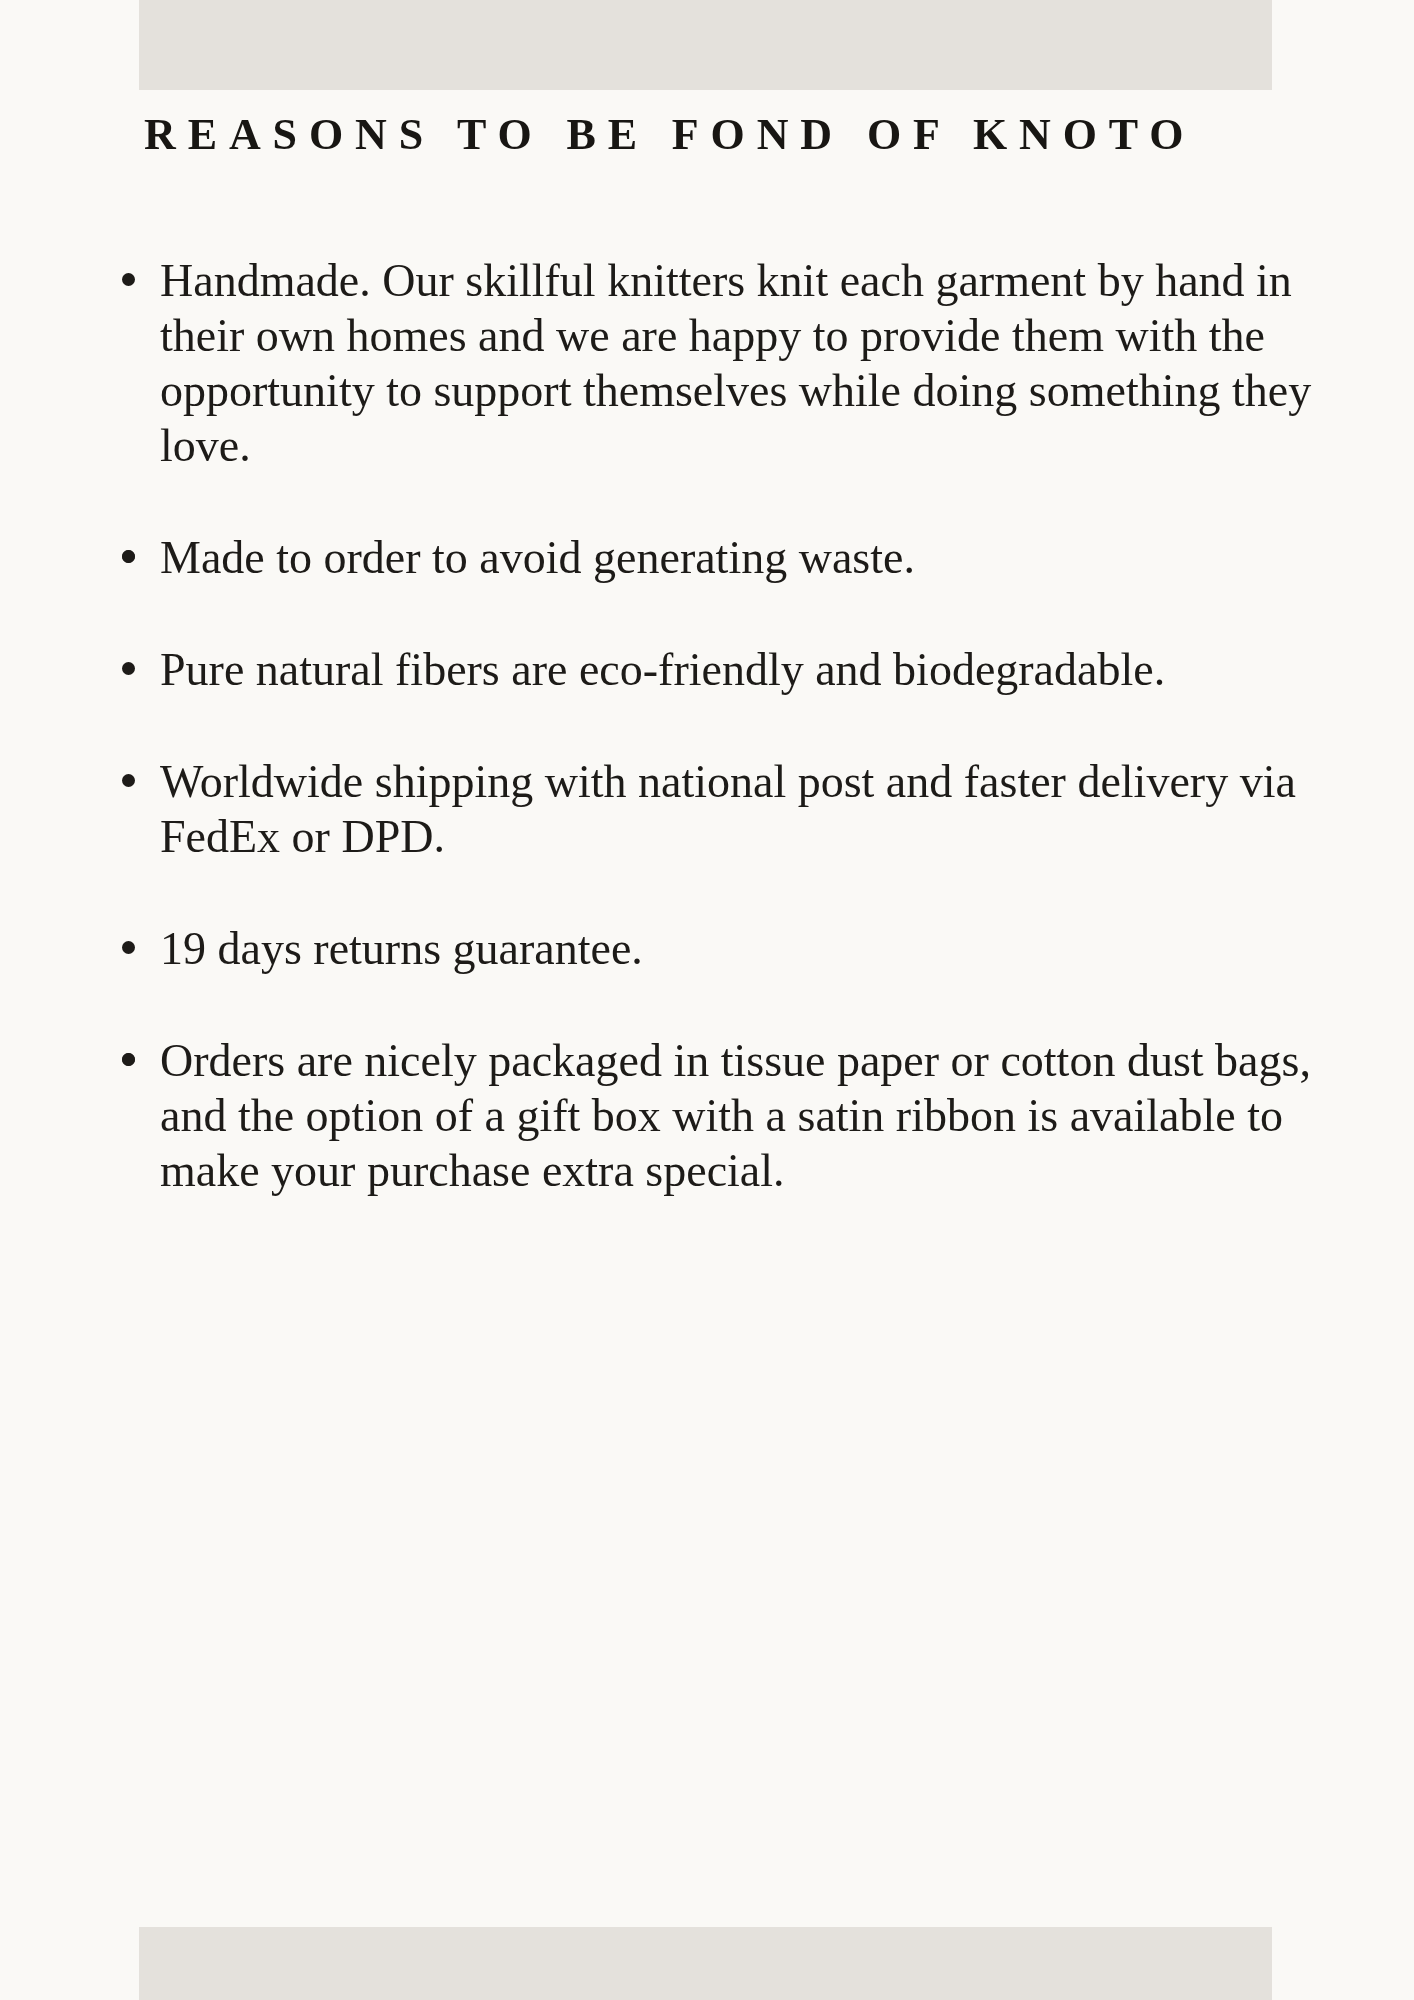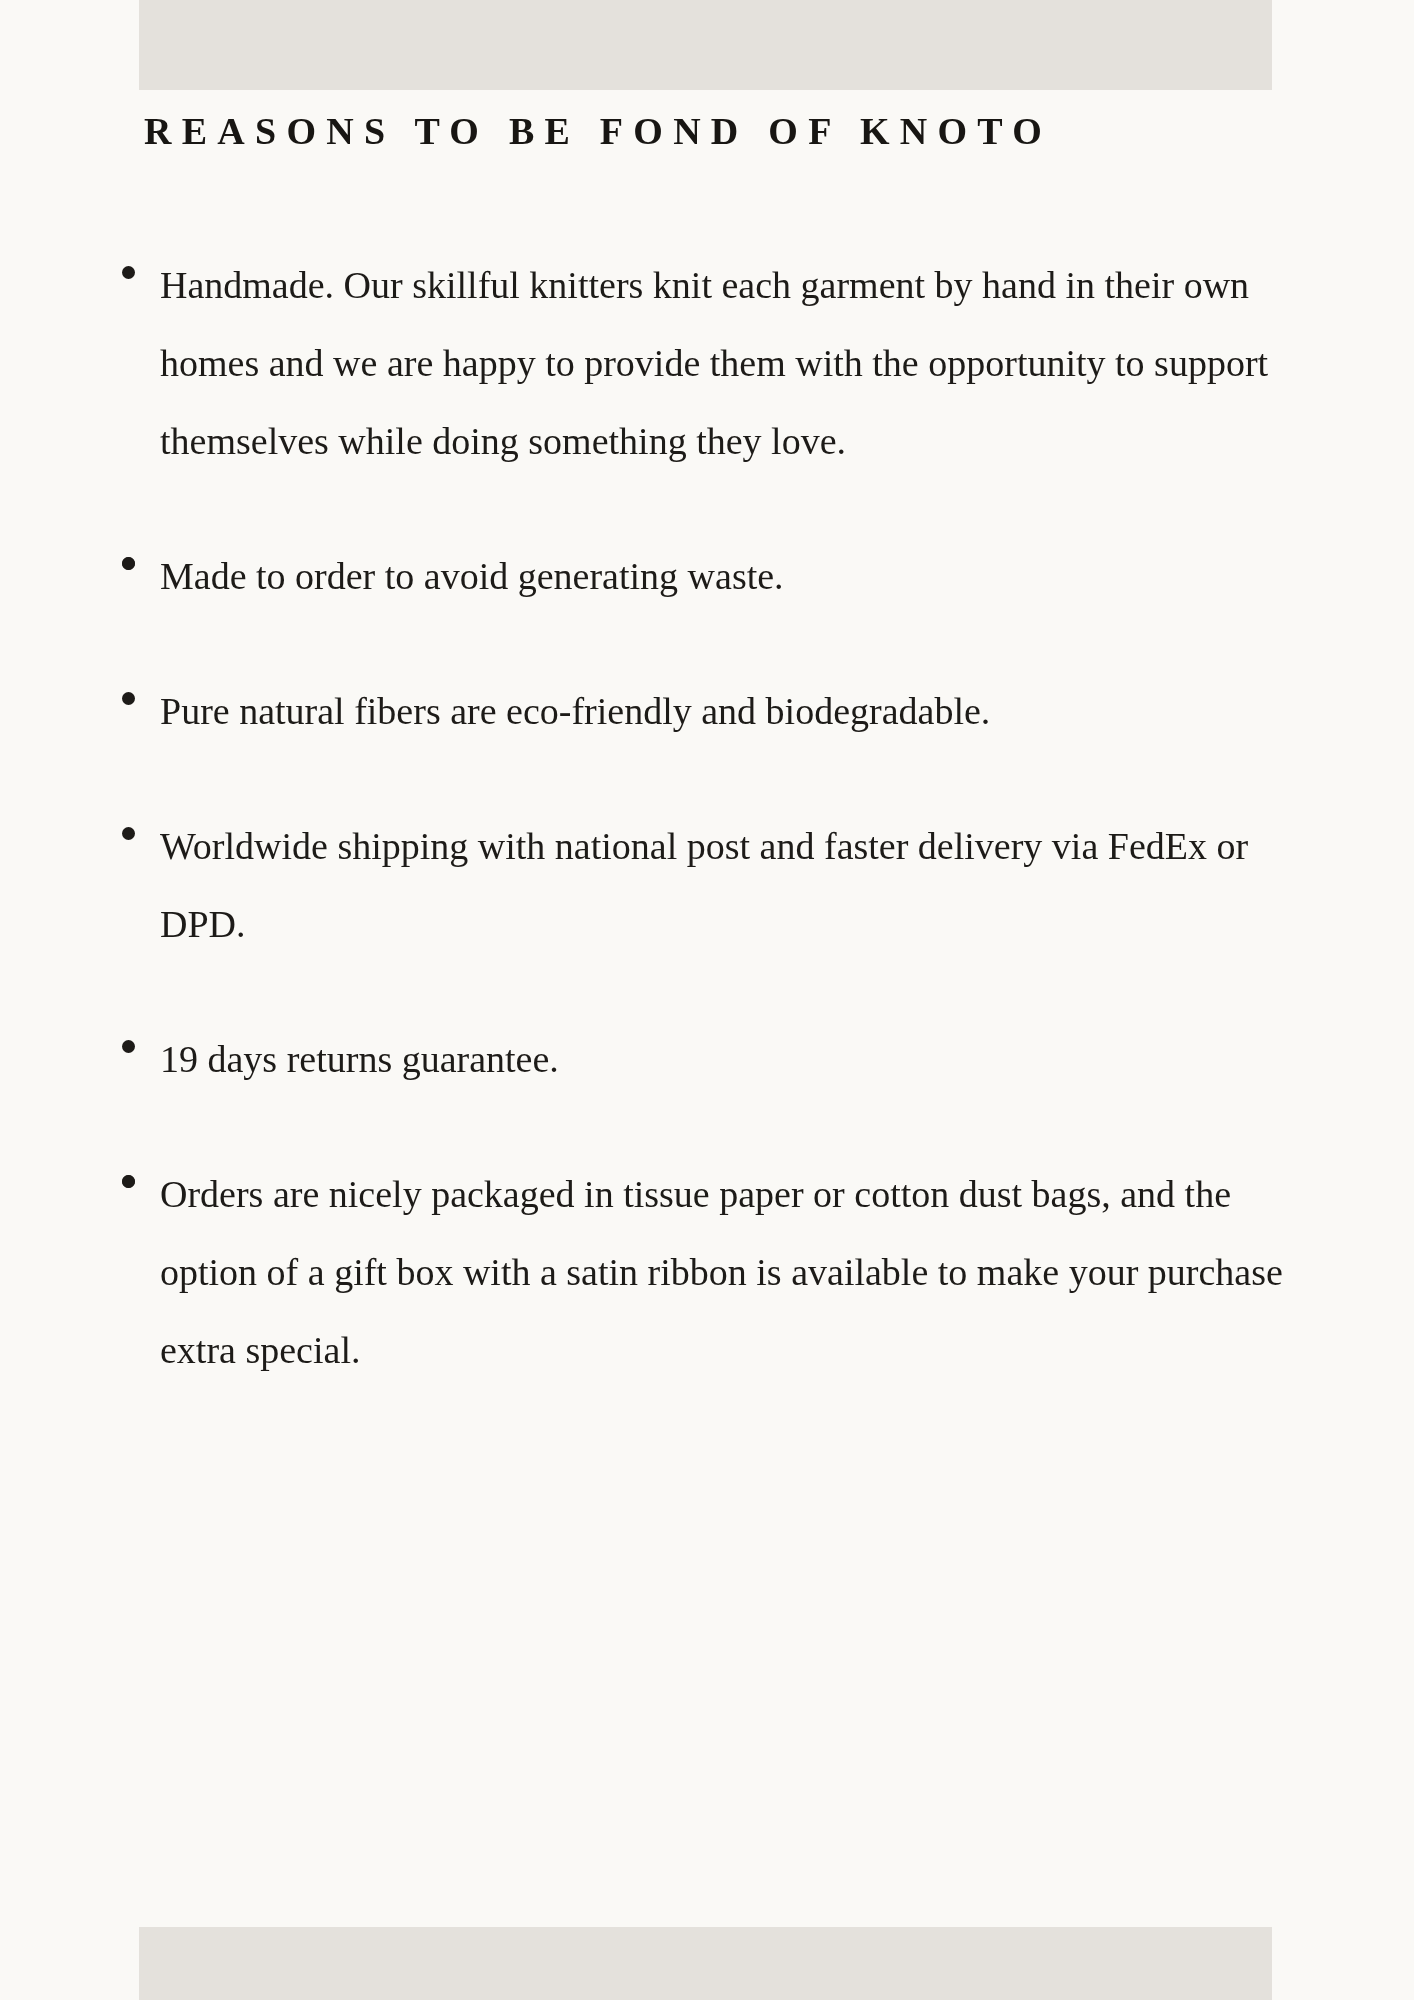--- a/index.html
+++ b/index.html
@@ -30,38 +30,38 @@
     height: 73px;
   }
   .content {
     position: absolute;
     left: 144px;
     top: 110px;
     width: 1200px;
   }
   h1.page-title {
     margin: 0;
-    font-size: 38px;
+    font-size: 44px;
     line-height: 1.15;
     font-weight: bold;
     letter-spacing: 0.27em;
     color: #181613;
     white-space: nowrap;
   }
   ul.reasons-list {
     list-style: none;
     margin: 92px 0 0 -22px;
     padding: 0;
     width: 1210px;
   }
   ul.reasons-list li {
     position: relative;
     padding-left: 38px;
-    font-size: 38px;
-    line-height: 78px;
+    font-size: 46px;
+    line-height: 55px;
     margin-bottom: 57px;
     max-width: 1172px;
   }
   ul.reasons-list li:last-child {
     margin-bottom: 0;
   }
   .bullet-dot {
     position: absolute;
     left: 0;
     top: 20px;

